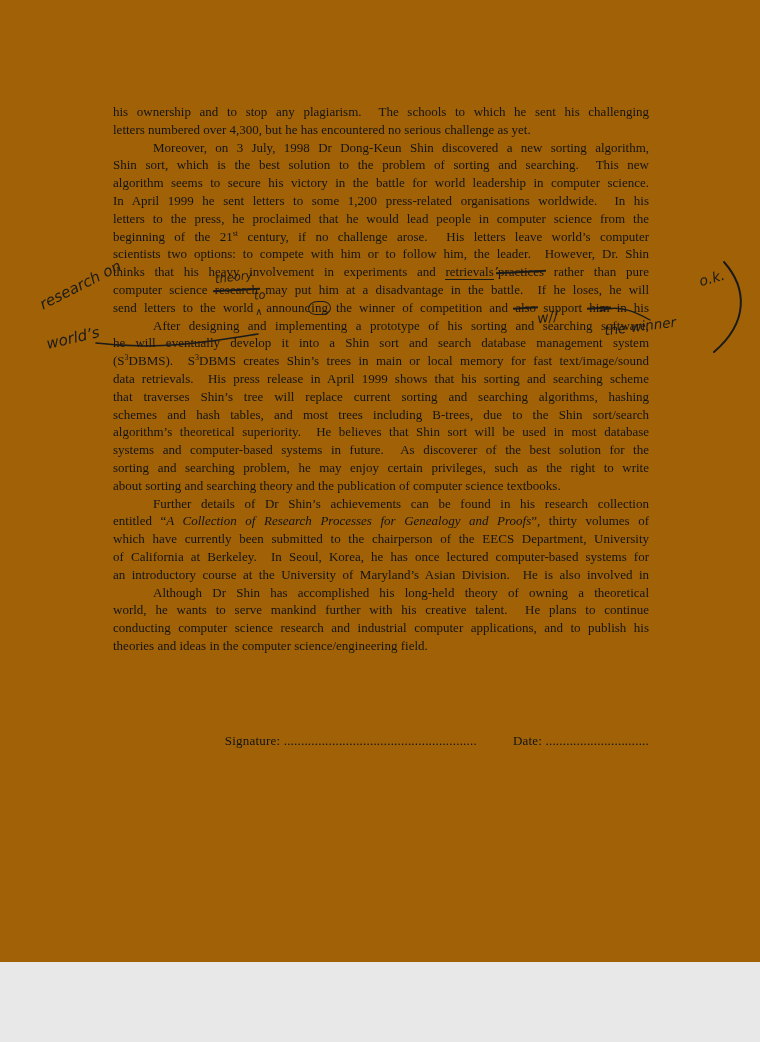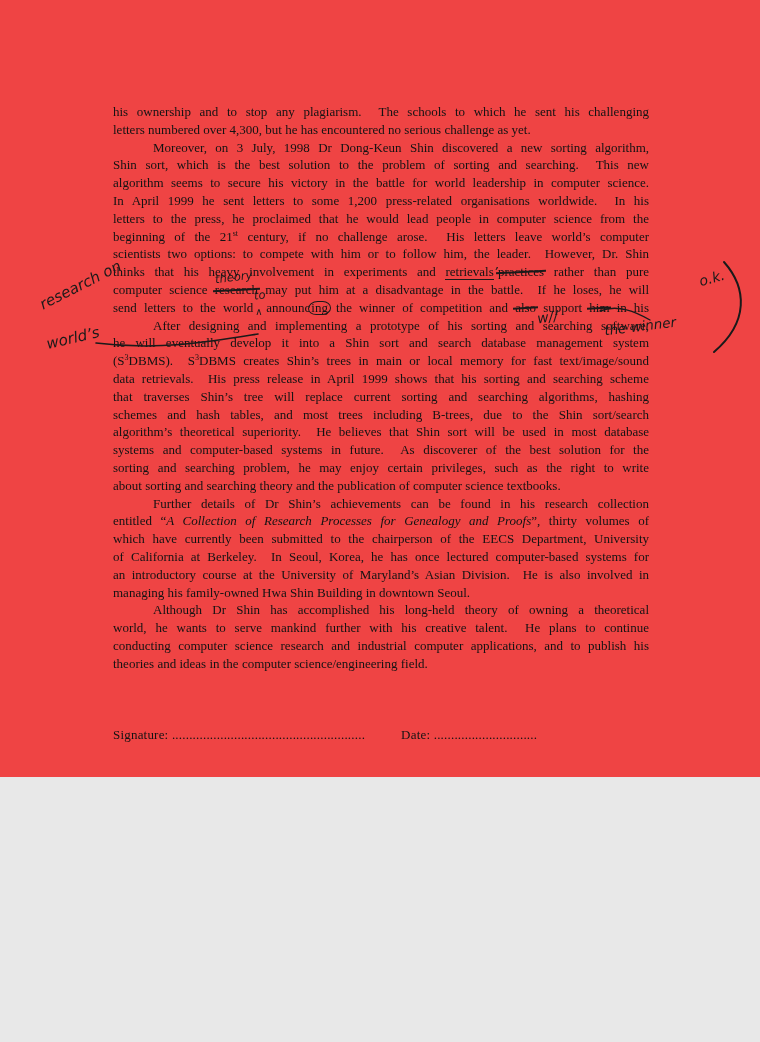--- a/index.html
+++ b/index.html
@@ -1,16 +1,16 @@
 <!DOCTYPE html>
 <html><head>
 <meta charset="utf-8">
 <style>
   html,body{margin:0;padding:0;background:#e8e8e8;}
-  .page{position:relative;width:760px;height:777px;background:#ef4444;margin:0 auto;overflow:hidden;
+  .page{position:relative;width:760px;height:962px;background:#a16207;margin:0 auto;overflow:hidden;
         font-family:"Liberation Serif", serif;color:#131313;}
   .text-block{position:absolute;left:113px;top:103px;width:536px;
         font-size:13px;line-height:17.8px;}
   .para{margin:0;}
   .para.indent .line:first-child{text-indent:40px;}
   .line{text-align:justify;text-align-last:justify;white-space:pre-wrap;}
   .line.lastline{text-align-last:left;}
   sup{font-size:0.62em;vertical-align:super;line-height:0;}
   
   .hand{font-family:"DejaVu Sans", sans-serif;font-style:italic;color:#1a1a1a;}
@@ -31,21 +31,21 @@
   .ann{position:absolute;font-family:"DejaVu Sans",sans-serif;font-style:italic;
         color:#1a1a1a;white-space:nowrap;}
   .ann-research{left:36px;top:276px;font-size:15px;transform:rotate(-27deg);}
   .ann-worlds{left:46px;top:329px;font-size:15px;transform:rotate(-13deg);}
   .ann-ok{left:699px;top:270px;font-size:14px;transform:rotate(-16deg);}
   .ann-winner{left:604px;top:318px;font-size:13.5px;transform:rotate(-7deg);}
   .ann-wmark{left:537px;top:309px;font-size:14px;transform:rotate(-9deg);}
   .ink-overlay{position:absolute;left:0;top:0;width:760px;height:1042px;pointer-events:none;}
   
   .note-line{margin-top:21px;font-style:italic;}
-  .sig-row{margin-top:53px;letter-spacing:0.2px;}
+  .sig-row{margin-top:77px;letter-spacing:0.2px;text-align:right;}
   .sig-left{margin-right:36px;}
 </style>
 </head>
 <body>
 
 <div class="page">
 
   <div class="text-block">
       <div class="para">
         <div class="line">his ownership and to stop any plagiarism.  The schools to which he sent his challenging</div>
@@ -74,21 +74,20 @@
         <div class="line">systems and computer-based systems in future.  As discoverer of the best solution for the</div>
         <div class="line">sorting and searching problem, he may enjoy certain privileges, such as the right to write</div>
         <div class="line lastline">about sorting and searching theory and the publication of computer science textbooks.</div>
       </div>
       <div class="para indent">
         <div class="line">Further details of Dr Shin’s achievements can be found in his research collection</div>
         <div class="line">entitled “<i>A Collection of Research Processes for Genealogy and Proofs</i>”, thirty volumes of</div>
         <div class="line">which have currently been submitted to the chairperson of the EECS Department, University</div>
         <div class="line">of California at Berkeley.  In Seoul, Korea, he has once lectured computer-based systems for</div>
         <div class="line">an introductory course at the University of Maryland’s Asian Division.  He is also involved in</div>
-        <div class="line lastline">managing his family-owned Hwa Shin Building in downtown Seoul.</div>
       </div>
       <div class="para indent">
         <div class="line">Although Dr Shin has accomplished his long-held theory of owning a theoretical</div>
         <div class="line">world, he wants to serve mankind further with his creative talent.  He plans to continue</div>
         <div class="line">conducting computer science research and industrial computer applications, and to publish his</div>
         <div class="line lastline">theories and ideas in the computer science/engineering field.</div>
       </div>
       <div class="sig-row"><span class="sig-left">Signature: ........................................................</span><span>Date: ..............................</span></div>
     </div>
 

